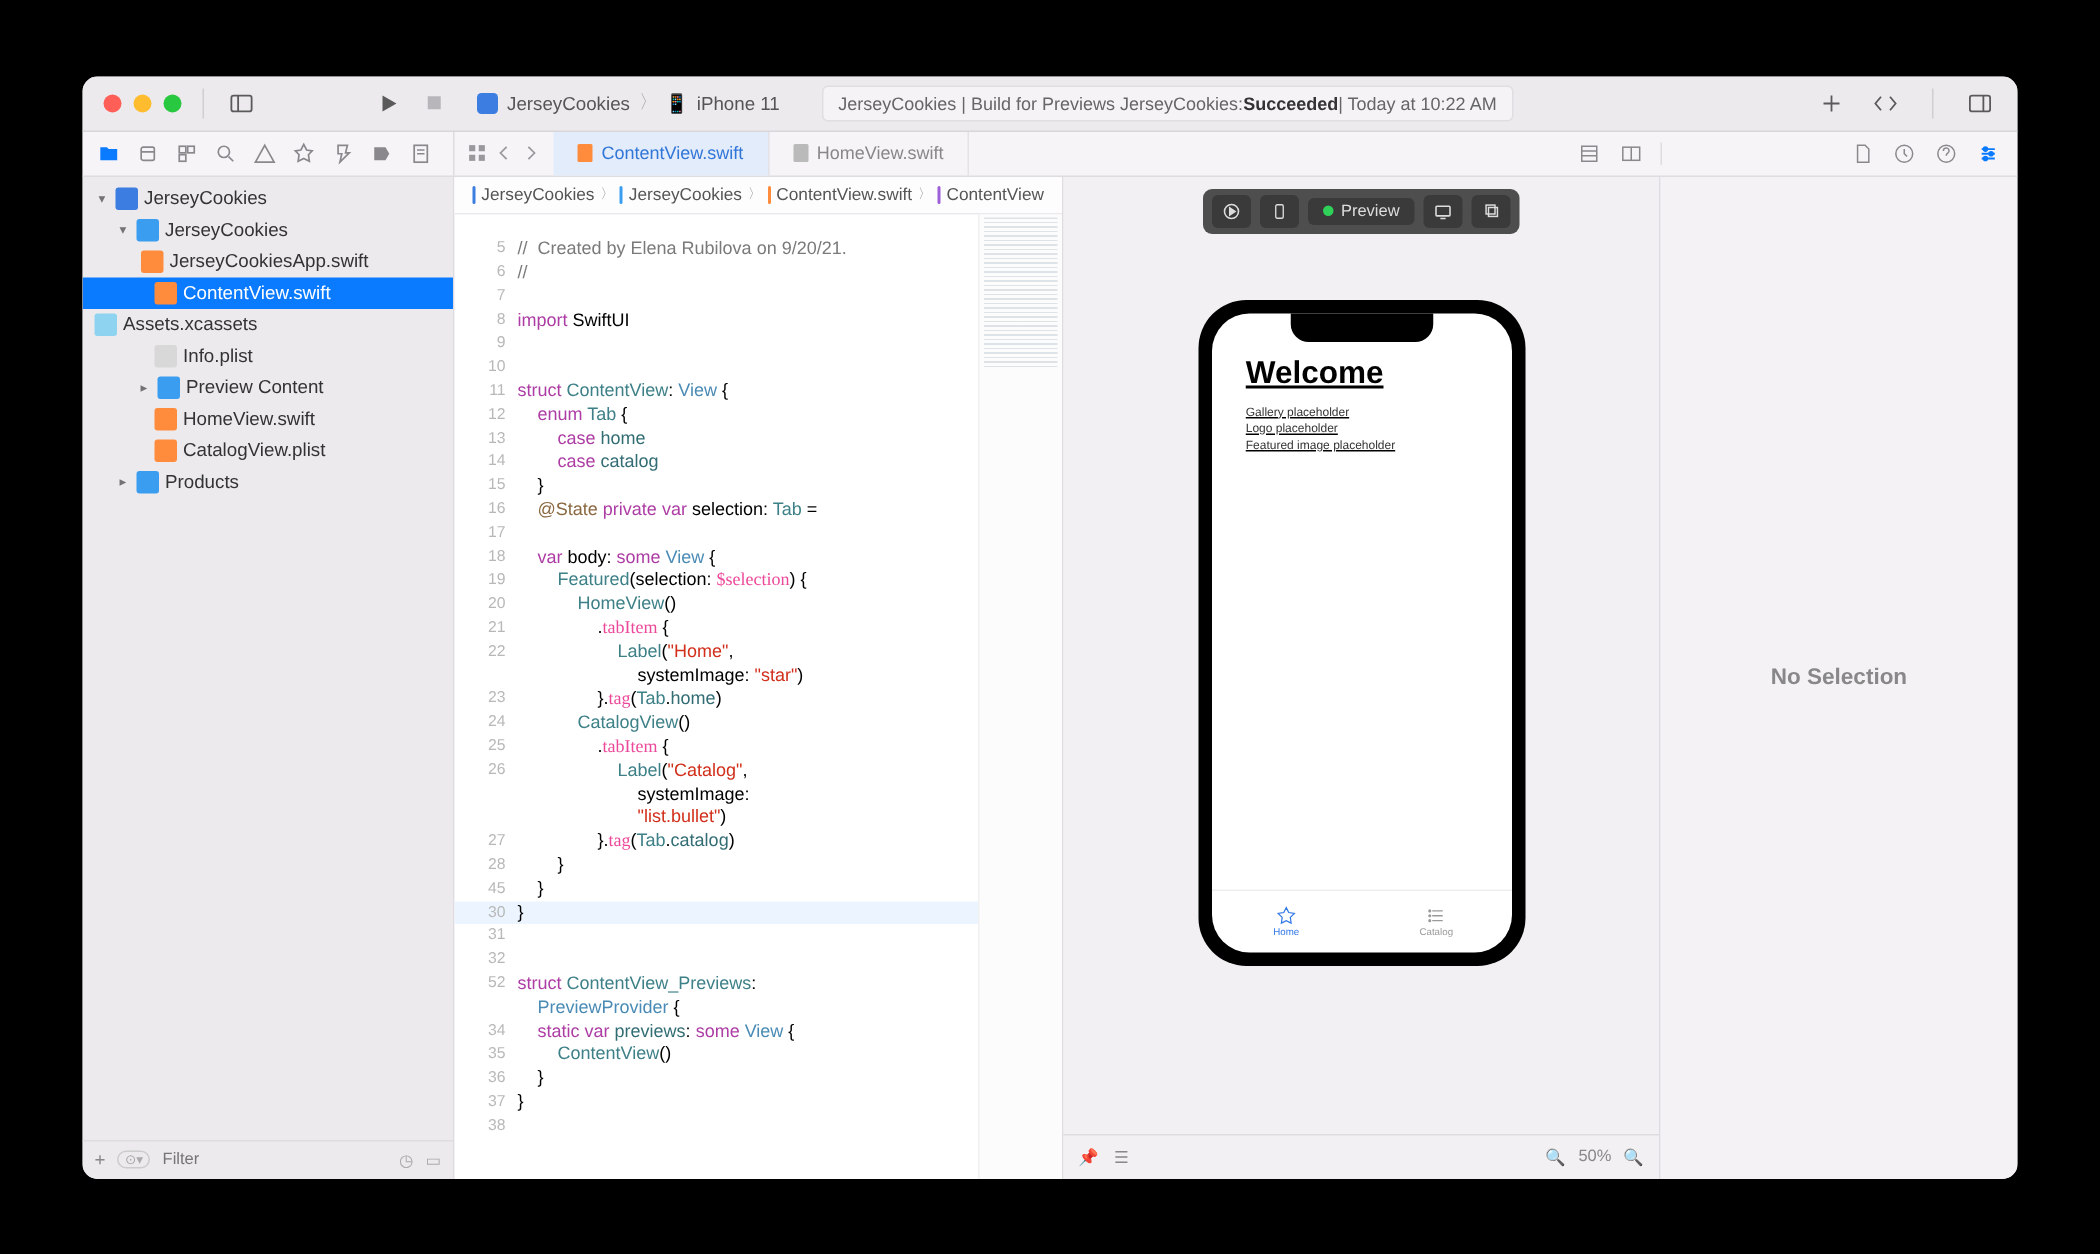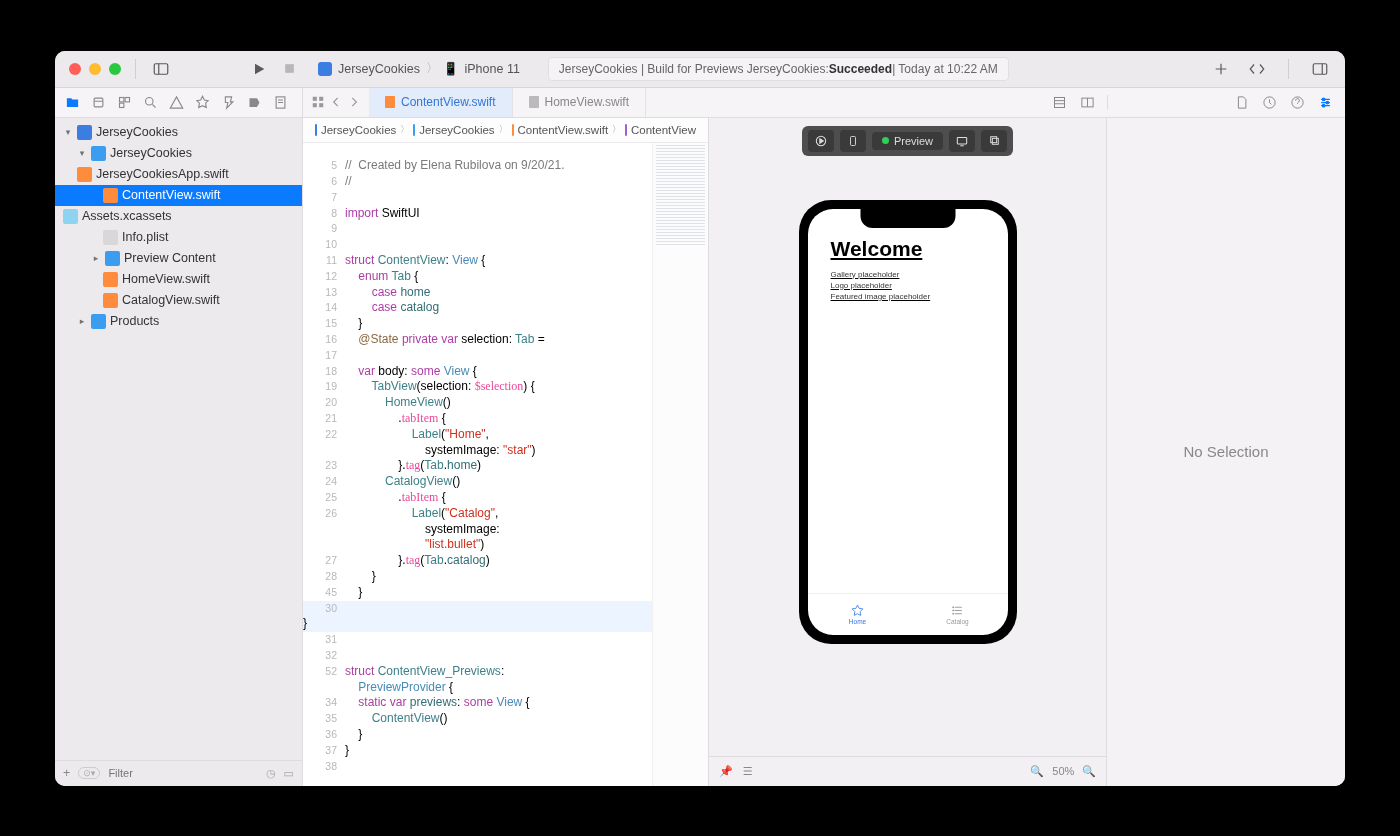--- a/index.html
+++ b/index.html
@@ -49,21 +49,21 @@
 .ic-fold { background: #3b9df0; }
 .ic-swift { background: #ff8b3d; }
 .ic-assets { background: #8ed3f0; }
 .ic-plist { background: #d8d8d8; }
 .sb-footer { height: 26px; border-top: 1px solid #dedce0; display: flex; align-items: center; padding: 0 8px; gap: 8px; }
 .sb-footer input { border: none; background: transparent; font-size: 11px; flex: 1; color: #888; outline: none; }
 .editor { flex: 1; display: flex; flex-direction: column; background: #fff; min-width: 0; border-right: 1px solid #dedce0; }
 .editor-body { display: flex; flex: 1; min-height: 0; }
 .code { flex: 1; position: relative; font-family: "SF Mono", Menlo, monospace; font-size: 12px; line-height: 15.8px; overflow: hidden; }
 .line { display: flex; }
-.line.hl { background: #ecf5ff; flex-direction: column; }
+.line.hl { background: #ecf5ff; }
 .gutter { width: 42px; text-align: right; padding-right: 8px; color: #b8b8b8; user-select: none; font-family: -apple-system,sans-serif; font-size: 10.5px; }
 .lc { white-space: pre; }
 .kw { color: #ad3da4; }
 .typekw { color: #4a8bb5; }
 .type { color: #3e8087; }
 .attr { color: #8a6840; }
 .str { color: #d12f1b; }
 .cmt { color: #7a7a7a; }
 .call { color: #ec4899; font-family: Liberation Serif, serif; }
 .prop { color: #326d74; }
@@ -80,21 +80,21 @@
 .phone-screen { width: 100%; height: 100%; background: #fff; border-radius: 25px; overflow: hidden; display: flex; flex-direction: column; position: relative; }
 .ps-content { padding: 28px 23px 0; flex: 1; text-decoration: underline; }
 .ps-title { font-size: 21px; font-weight: 600; margin-bottom: 8px; }
 .ps-line { font-size: 8px; color: #333; text-align: left; line-height: 1.4; }
 .ps-tabbar { height: 42px; border-top: 1px solid #eee; display: flex; }
 .ps-tab { flex: 1; display: flex; flex-direction: column; align-items: center; justify-content: center; font-size: 6.5px; gap: 1px; }
 .ps-tab.act { color: #3278e6; }
 .ps-tab.ina { color: #9a9a9a; }
 .prev-footer { height: 30px; border-top: 1px solid #dedce0; display: flex; align-items: center; padding: 0 10px; font-size: 11px; color: #888; }
 .prev-footer .rz { margin-left: auto; display: flex; align-items: center; gap: 8px; }
-.inspector { width: 238px; background: #f4f2f5; display: flex; align-items: center; justify-content: center; color: #888; font-size: 15px; }
+.inspector { width: 238px; background: #f4f2f5; display: flex; align-items: center; justify-content: center; color: #888; font-size: 15px; font-weight: bold; }
 svg { display: block; }
 </style>
 </head>
 <body>
 
 <div class="window">
 
   <div class="titlebar">
     <div class="traffic">
       <span class="tr-r"></span>
@@ -254,21 +254,21 @@
         <div class="tree-row">
             <span class="disc">▾</span>
             <span class="ticon ic-proj"></span>
             <span>JerseyCookies</span>
           </div>
         <div class="tree-row" style="padding-left:22px">
             <span class="disc">▾</span>
             <span class="ticon ic-fold"></span>
             <span>JerseyCookies</span>
           </div>
-        <div class="tree-row" style="padding-left:22px">
+        <div class="tree-row" style="padding-left:39px">
             <span class="ticon ic-swift"></span>
             <span>JerseyCookiesApp.swift</span>
           </div>
         <div class="tree-row sel" style="padding-left:48px">
             <span class="ticon ic-swift"></span>
             <span>ContentView.swift</span>
           </div>
         <div class="tree-row" style="">
             <span class="ticon ic-assets"></span>
             <span>Assets.xcassets</span>
@@ -281,21 +281,21 @@
             <span class="disc">▸</span>
             <span class="ticon ic-fold"></span>
             <span>Preview Content</span>
           </div>
         <div class="tree-row" style="padding-left:48px">
             <span class="ticon ic-swift"></span>
             <span>HomeView.swift</span>
           </div>
         <div class="tree-row" style="padding-left:48px">
             <span class="ticon ic-swift"></span>
-            <span>CatalogView.swift</span>
+            <span>CatalogView.plist</span>
           </div>
         <div class="tree-row" style="padding-left:22px">
             <span class="disc">▸</span>
             <span class="ticon ic-fold"></span>
             <span>Products</span>
           </div>
       </div>
       <div class="sb-footer">
         <span style="color:#888">+</span>
         <span style="font-size:9px;color:#aaa;border:1px solid #ccc;border-radius:7px;padding:0 4px">⊙▾</span>
@@ -376,21 +376,21 @@
             <div class="line">
               <div class="gutter">17</div>
               <div class="lc"> </div>
             </div>
             <div class="line">
               <div class="gutter">18</div>
               <div class="lc">    <span class="kw">var</span> body: <span class="kw">some</span> <span class="typekw">View</span> {</div>
             </div>
             <div class="line">
               <div class="gutter">19</div>
-              <div class="lc">        <span class="type">TabView</span>(selection: <span class="call">$selection</span>) {</div>
+              <div class="lc">        <span class="type">Featured</span>(selection: <span class="call">$selection</span>) {</div>
             </div>
             <div class="line">
               <div class="gutter">20</div>
               <div class="lc">            <span class="type">HomeView</span>()</div>
             </div>
             <div class="line">
               <div class="gutter">21</div>
               <div class="lc">                .<span class="call">tabItem</span> {</div>
             </div>
             <div class="line">

